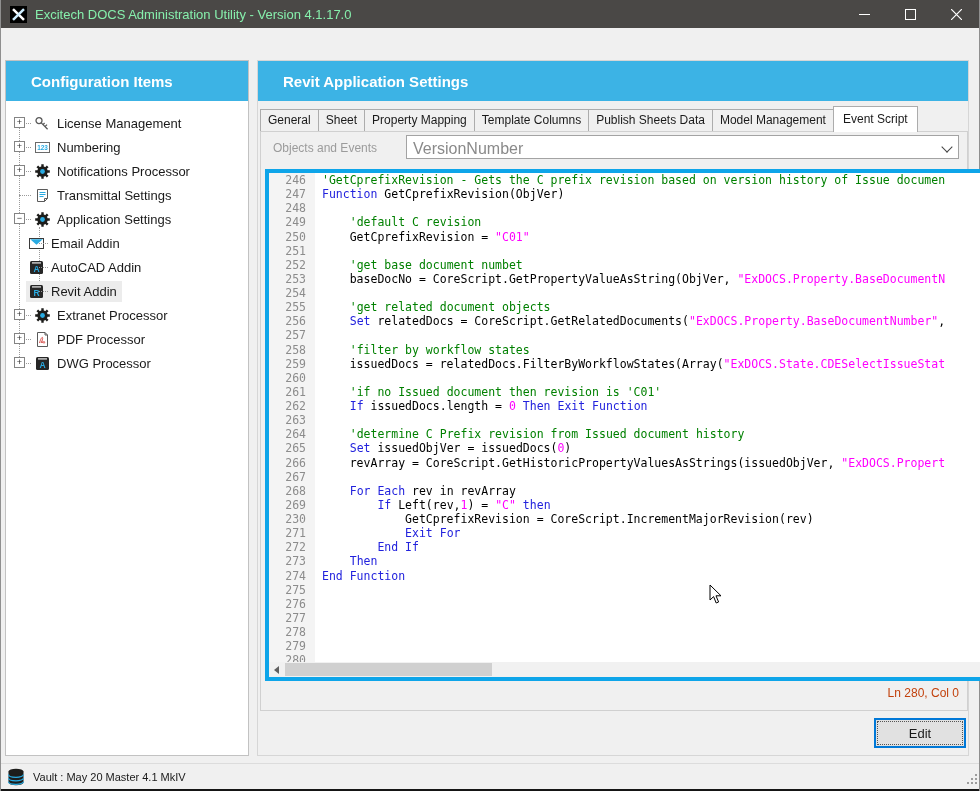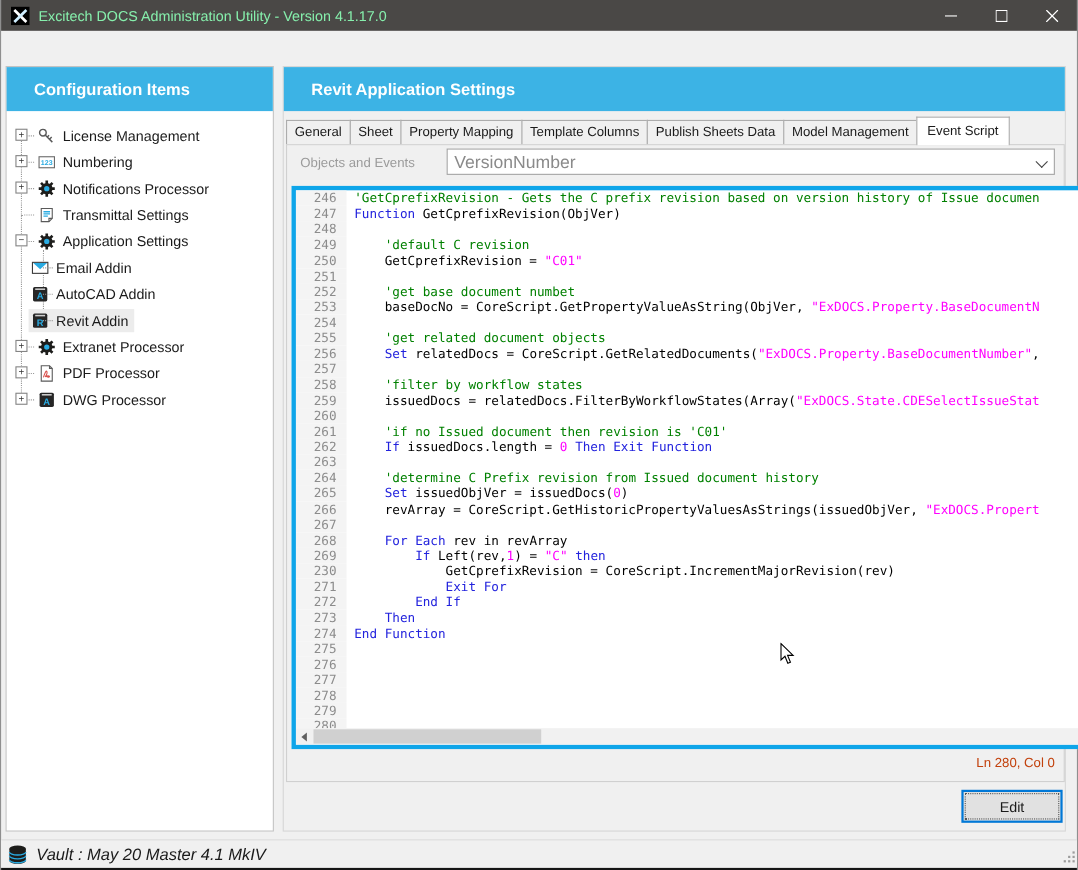--- a/index.html
+++ b/index.html
@@ -75,21 +75,21 @@
   #h-thumb{position:absolute;top:1px;height:13px;left:16px;width:207px;background:#d0d0d0;}
   #sb-corner{position:absolute;right:0;bottom:0;width:15px;height:15px;background:#f1f1f1;}
 
   #ln-status{position:absolute;right:8px;top:554px;font-size:12px;color:#c2410c;}
 
   #edit-btn{position:absolute;right:2px;top:657px;width:92px;height:30px;background:#e1e1e1;border:2px solid #0078d7;box-sizing:border-box;font-size:13px;color:#1a1a1a;display:flex;align-items:center;justify-content:center;outline:1px dotted #555;outline-offset:-4px;}
 
   
   #statusbar{position:absolute;left:0;top:763px;width:100%;height:26px;background:#f0f0f0;border-top:1px solid #dcdcdc;display:flex;align-items:center;}
   #statusbar .db{width:20px;height:20px;margin:0 7px 0 5px;}
-  #statusbar .stext{font-size:15px;color:#1a1a1a;font-style:italic;}
+  #statusbar .stext{font-size:11px;color:#1a1a1a;}
   #bottom-edge{position:absolute;left:0;top:789px;width:100%;height:2px;background:#151515;}
   #grip{position:absolute;right:2px;top:770px;width:14px;height:14px;}
   #grip i{position:absolute;width:2px;height:2px;background:#9c9c9c;}
 
   
   #cursor{position:absolute;left:708px;top:584px;width:14px;height:21px;z-index:50;}
 </style>
 </head>
 <body>
 

